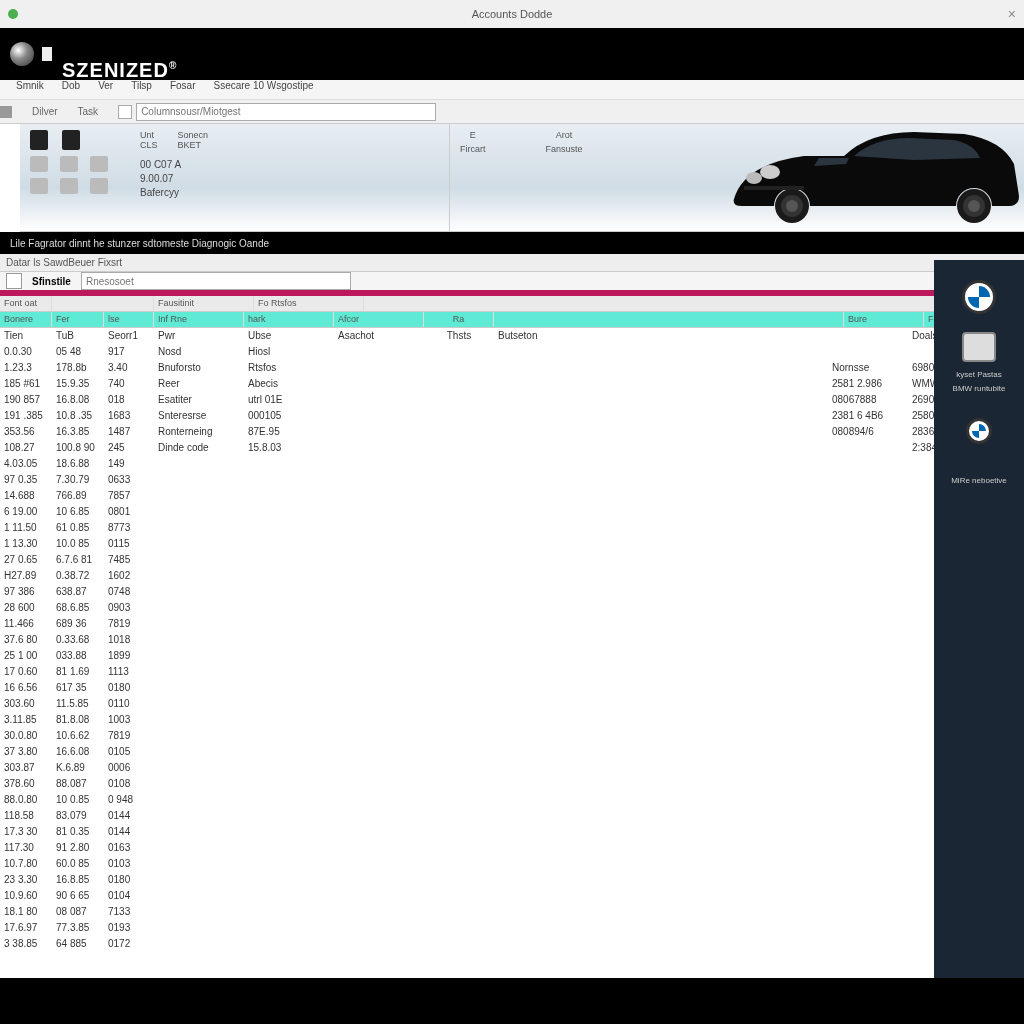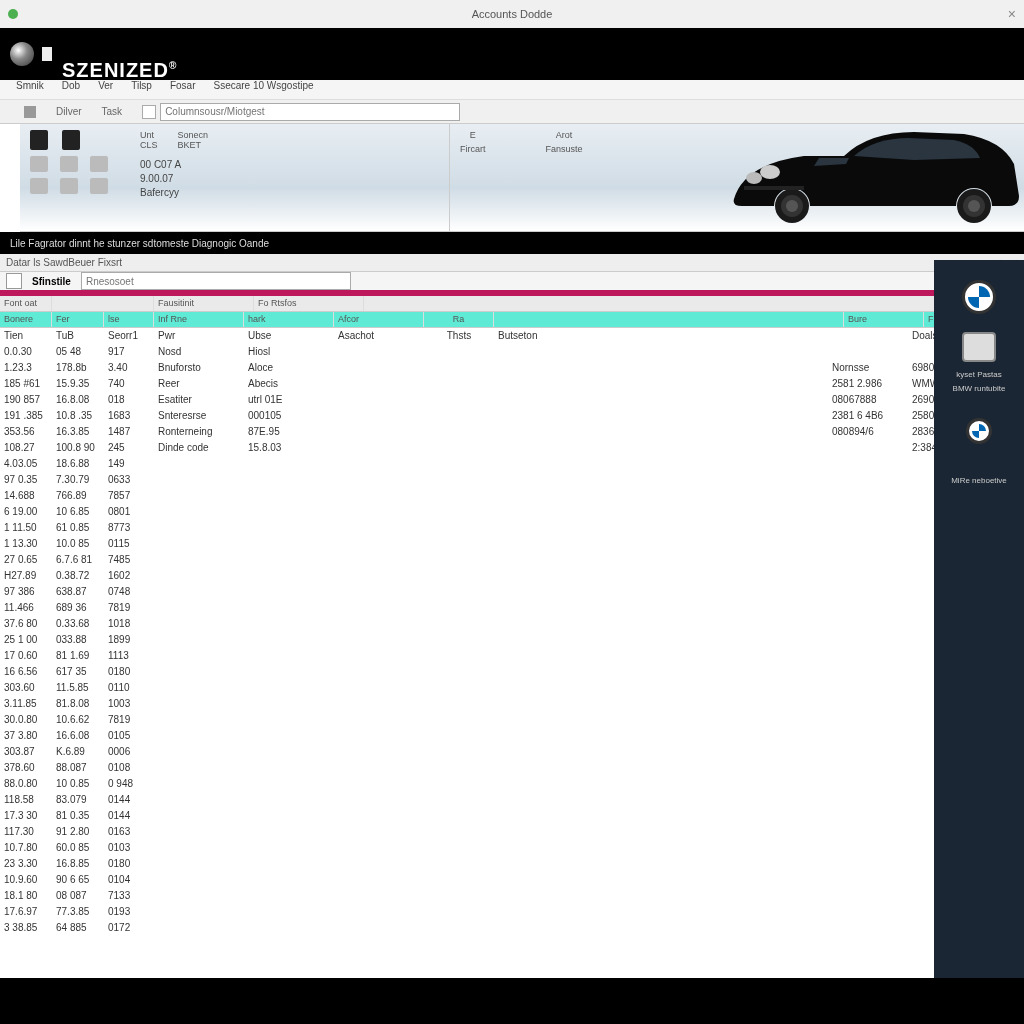--- a/index.html
+++ b/index.html
@@ -11,21 +11,21 @@
 .titlebar .close { position: absolute; right: 8px; font-size: 14px; color: #888; }
 
 .blackbar { height: 52px; background: #000; display: flex; align-items: center; padding: 0 10px; }
 .blackbar .globe { width: 24px; height: 24px; border-radius: 50%; background: radial-gradient(circle at 35% 35%, #fff 0%, #888 40%, #333 100%); margin-right: 8px; }
 .blackbar .tab { width: 10px; height: 14px; background: #eee; margin-right: 10px; }
 .blackbar .brand { color: #fff; font-size: 20px; font-weight: bold; letter-spacing: 1px; margin-top: 33px; }
 .blackbar .brand sup { font-size: 10px; }
 
 .menubar { height: 20px; background: #f5f5f5; border-bottom: 1px solid #ddd; display: flex; align-items: flex-start; padding: 0 16px; font-size: 10px; color: #444; gap: 18px; }
 
-.toolbar { height: 24px; background: #f0f0f0; border-bottom: 1px solid #ccc; display: flex; align-items: center; padding: 0 24px; gap: 20px; font-size: 10px; color: #666; }
+.toolbar { height: 24px; background: #f0f0f0; border-bottom: 1px solid #ccc; display: flex; align-items: center; padding: 0 0; gap: 20px; font-size: 10px; color: #666; }
 .toolbar .icon-sm { width: 12px; height: 12px; background: #999; display: inline-block; }
 .toolbar .search-combo { display: flex; align-items: center; gap: 4px; }
 .toolbar .search-combo .cal { width: 14px; height: 14px; border: 1px solid #aaa; background: #fff; }
 .toolbar .search-combo input { width: 300px; height: 18px; border: 1px solid #aaa; font-size: 10px; padding: 0 4px; background:#fff; }
 
 .hero { height: 108px; background: linear-gradient(to bottom, #e8eef3 0%, #d0dce5 60%, #fff 100%); position: relative; display: flex; border-bottom: 1px solid #ccc; margin-left: 20px; }
 .hero .left-panel { width: 430px; padding: 6px 10px; border-right: 1px solid #ccc; }
 .hero .mid-panel { flex: 1; padding: 6px 10px; display:flex; gap:60px; }
 .hero .car { position: absolute; right: 0; top: -10px; width: 310px; height: 120px; }
 .hero .row1 { display: flex; gap: 14px; align-items: center; font-size: 9px; color: #555; margin-bottom: 6px; }
@@ -228,21 +228,21 @@
           <div class="c4">Hiosl</div>
           <div style="flex: 1 1 0%;"></div>
           <div class="cr0"></div>
           <div class="cr1"></div>
         </div>
         <div class="data-row">
           <div class="c0">1.23.3</div>
           <div class="c1">178.8b</div>
           <div class="c2">3.40</div>
           <div class="c3">Bnuforsto</div>
-          <div class="c4">Aloce</div>
+          <div class="c4">Rtsfos</div>
           <div style="flex: 1 1 0%;"></div>
           <div class="cr0">Nornsse</div>
           <div class="cr1">69807</div>
         </div>
         <div class="data-row">
           <div class="c0">185 #61</div>
           <div class="c1">15.9.35</div>
           <div class="c2">740</div>
           <div class="c3">Reer</div>
           <div class="c4">Abecis</div>
@@ -367,20 +367,30 @@
           <div class="c3"></div>
           <div class="c4"></div>
           <div style="flex: 1 1 0%;"></div>
           <div class="cr0"></div>
           <div class="cr1"></div>
         </div>
         <div class="data-row">
           <div class="c0">97 386</div>
           <div class="c1">638.87</div>
           <div class="c2">0748</div>
+          <div class="c3"></div>
+          <div class="c4"></div>
+          <div style="flex: 1 1 0%;"></div>
+          <div class="cr0"></div>
+          <div class="cr1"></div>
+        </div>
+        <div class="data-row">
+          <div class="c0">28 600</div>
+          <div class="c1">68.6.85</div>
+          <div class="c2">0903</div>
           <div class="c3"></div>
           <div class="c4"></div>
           <div style="flex: 1 1 0%;"></div>
           <div class="cr0"></div>
           <div class="cr1"></div>
         </div>
         <div class="data-row">
           <div class="c0">11.466</div>
           <div class="c1">689 36</div>
           <div class="c2">7819</div>

